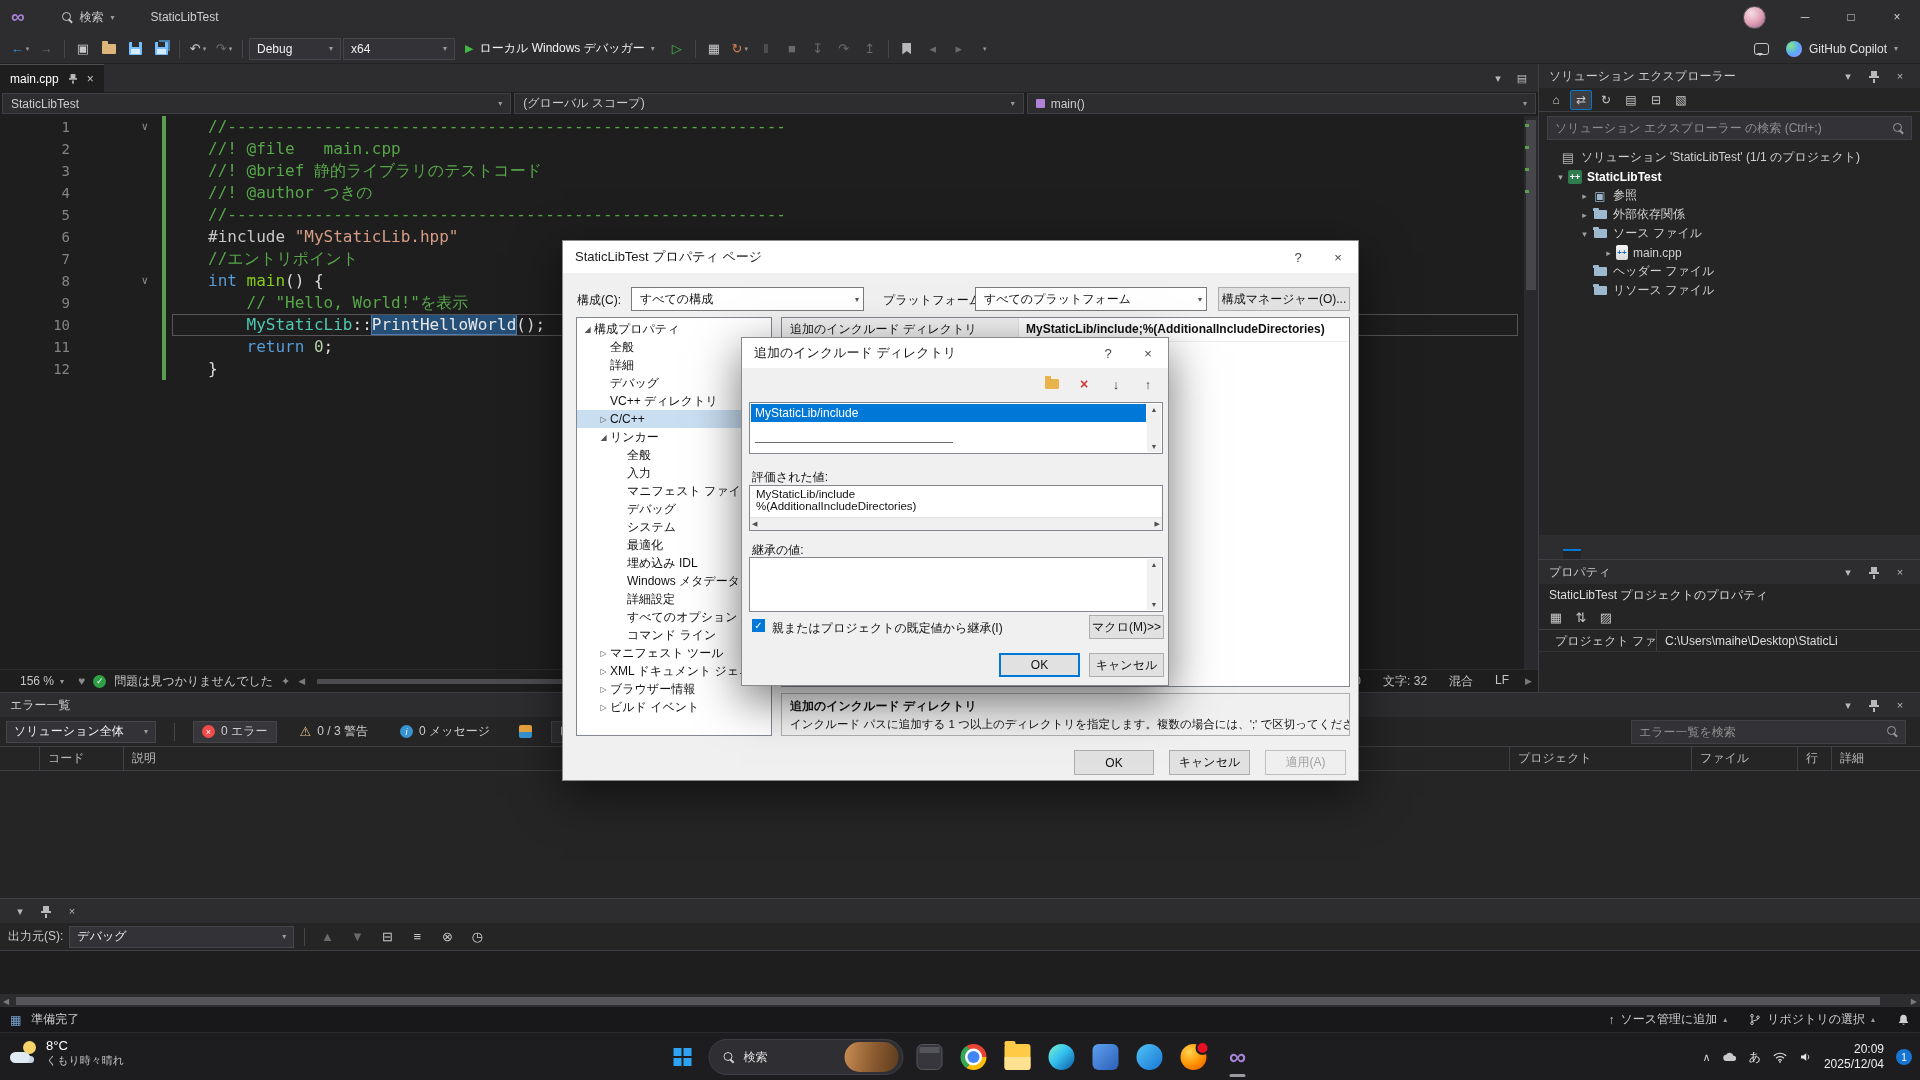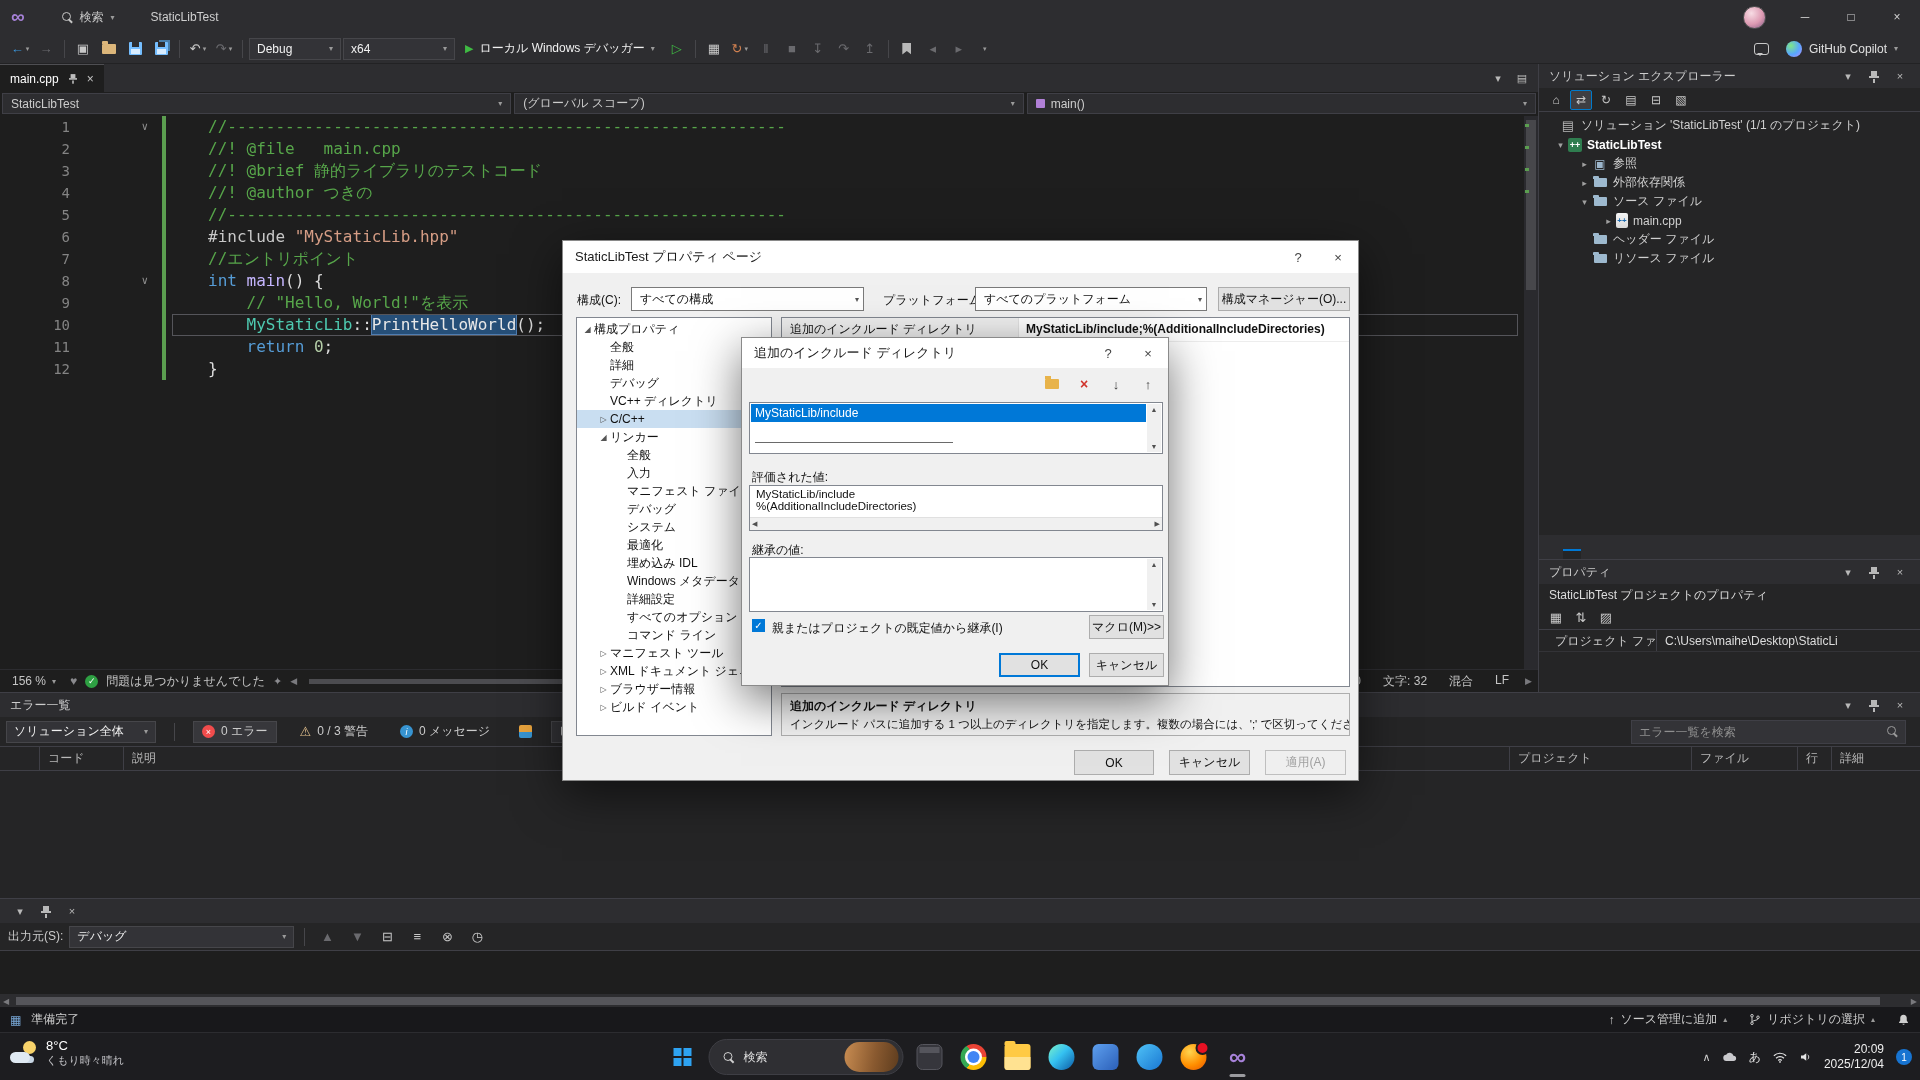--- a/index.html
+++ b/index.html
@@ -72,30 +72,30 @@
 #code{position:absolute;left:0;top:52px;width:100%;height:553px;overflow:hidden;background:#1e1e1e;
   font-family:"DejaVu Sans Mono","Liberation Mono",monospace;font-size:16px;}
 .code-line{display:flex;height:22px;line-height:22px;position:relative;white-space:pre;}
 .ln{flex:0 0 88px;text-align:right;padding-right:18px;color:#848484;font-size:14px;}
 .fold{flex:0 0 60px;text-align:right;color:#8f8f8f;font-size:11px;}
 .chg{flex:0 0 4px;margin-left:14px;background:#5b9e50;}
 .code-text{margin-left:42px;white-space:pre;}
 .code-line.cur::after{content:"";position:absolute;left:172px;right:20px;top:0;bottom:0;
   border:1px solid #55555a;pointer-events:none;}
 .tok-comment{color:#57a64a;} .tok-pp{color:#c8c8c8;} .tok-string{color:#d69d85;}
-.tok-kw{color:#569cd6;} .tok-fn{color:#c4b5fd;} .tok-type{color:#4ec9b0;}
+.tok-kw{color:#569cd6;} .tok-fn{color:#84cc16;} .tok-type{color:#4ec9b0;}
 .tok-num{color:#b5cea8;} .tok-plain{color:#dcdcdc;}
 .tok-sel{color:#e8e8e8;background:#264f78;box-shadow:0 0 0 1px #4e7cb0;}
 #v-scroll{position:absolute;right:0;top:52px;width:14px;height:553px;background:#2a2a2e;}
 #v-scroll .thumb{position:absolute;left:2px;right:2px;top:4px;height:170px;background:#47474b;}
 #v-scroll .mark{position:absolute;left:1px;width:4px;height:3px;background:#5b9e50;}
 
 #ed-bottom{position:absolute;left:0;top:605px;width:100%;height:23px;background:#1e1e1e;
   border-top:1px solid #2c2c30;display:flex;align-items:center;gap:8px;padding:0 6px;color:#c5c5c5;}
-.zoom-box{display:flex;align-items:center;gap:6px;padding:0 6px;font-size:12px;}
+.zoom-box{display:flex;align-items:center;gap:6px;padding:0 6px;font-size:12px;margin-left:8px;}
 .health-heart{color:#8a8a8e;font-size:12px;}
 .ok-dot{width:13px;height:13px;border-radius:50%;background:#2ea043;color:#fff;font-size:9px;
   display:inline-flex;align-items:center;justify-content:center;}
 .hs-track{flex:1;height:5px;background:#2f2f33;margin:0 4px;position:relative;}
 .hs-track .thumb{position:absolute;left:0;top:0;bottom:0;width:55%;background:#4c4c50;}
 .caret-info{display:flex;gap:22px;font-size:12px;color:#c5c5c5;margin-right:8px;}
 
 
 #right-col{position:absolute;left:1538px;top:64px;width:382px;height:628px;background:#252526;border-left:1px solid #3f3f46;}
 .tw-head{height:24px;display:flex;align-items:center;background:#2d2d30;color:#cccccc;font-size:12px;padding:0 10px;gap:6px;}
@@ -418,20 +418,26 @@
         <button class="tw-ic">×</button>
       </div>
       <div id="se-toolbar">
         <button class="ibtn">⌂</button>
         <button class="ibtn selbox">⇄</button>
         <button class="ibtn">↻</button>
         <button class="ibtn">▤</button>
         <button class="ibtn">⊟</button>
         <button class="ibtn">▧</button>
       </div>
+      <div class="search-row">
+        <div class="search-box">
+          <input type="text" placeholder="ソリューション エクスプローラー の検索 (Ctrl+;)" style="">
+          <span class="mag" style="color:#9a9a9a"></span>
+        </div>
+      </div>
       <div id="se-tree">
 
       <div class="se-row ind0">
           <span class="arr"></span>
           <span class="ic solution"></span>
           <span class="lbl">ソリューション 'StaticLibTest' (1/1 のプロジェクト)</span>
         </div>
           <div class="se-row bold ind1">
           <span class="arr">▾</span>
           <span class="ic project"></span>

